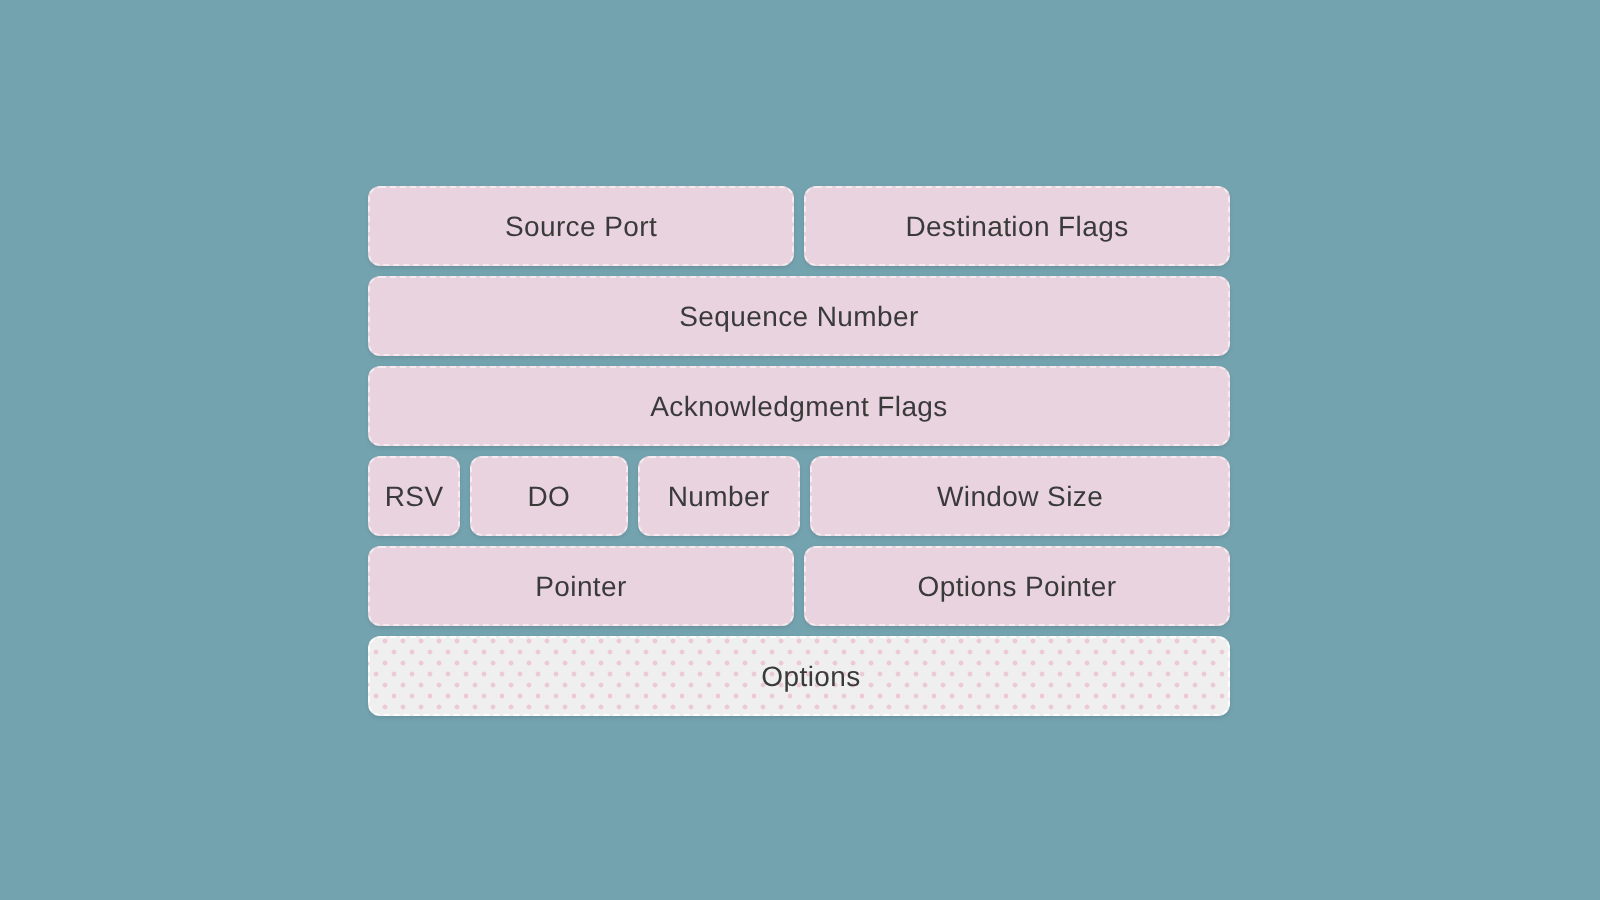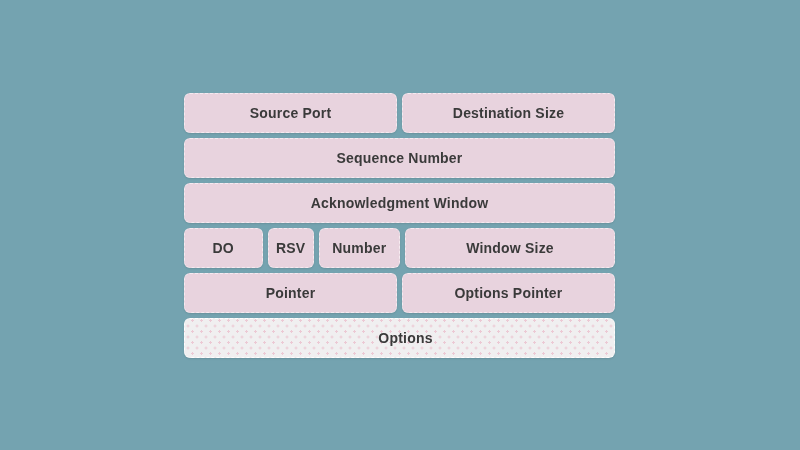--- a/index.html
+++ b/index.html
@@ -29,21 +29,21 @@
   .cell {
     box-sizing: border-box;
     display: flex;
     align-items: center;
     justify-content: center;
     background: var(--field_bg, #e8d3de);
     border: 1px dashed rgba(255,255,255,0.55);
     border-radius: 6px;
     box-shadow: 0 1px 2px rgba(0,0,0,0.10);
     font-size: 14px;
-    font-weight: bold;
+    font-weight: normal;
     letter-spacing: 0.2px;
     color: var(--field_text, #3a3a3a);
     white-space: nowrap;
   }
   .cell.options {
     background-color: var(--options_bg, #f0eff0);
     background-image:
       radial-gradient(circle, var(--options_dot, #ecc9d4) 1px, transparent 1.4px),
       radial-gradient(circle, var(--options_dot, #ecc9d4) 1px, transparent 1.4px);
     background-size: 9px 11px, 9px 11px;
@@ -59,34 +59,34 @@
   .fx-flags { flex: 81 1 0; }
   .fx-win   { flex: 212 1 0; text-align: right; }
 </style>
 </head>
 <body>
 
 <div class="grid">
 
   <div class="row">
     <div class="cell fx-half">Source Port</div>
-    <div class="cell fx-half">Destination Size</div>
+    <div class="cell fx-half">Destination Flags</div>
   </div>
 
   <div class="row">
     <div class="cell fx-full">Sequence Number</div>
   </div>
 
   <div class="row">
-    <div class="cell fx-full">Acknowledgment Window</div>
+    <div class="cell fx-full">Acknowledgment Flags</div>
   </div>
 
   <div class="row">
+    <div class="cell fx-rsv">RSV</div>
     <div class="cell fx-do">DO</div>
-    <div class="cell fx-rsv">RSV</div>
     <div class="cell fx-flags">Number</div>
     <div class="cell fx-win">Window Size</div>
   </div>
 
   <div class="row">
     <div class="cell fx-half">Pointer</div>
     <div class="cell fx-half">Options Pointer</div>
   </div>
 
   <div class="row">

